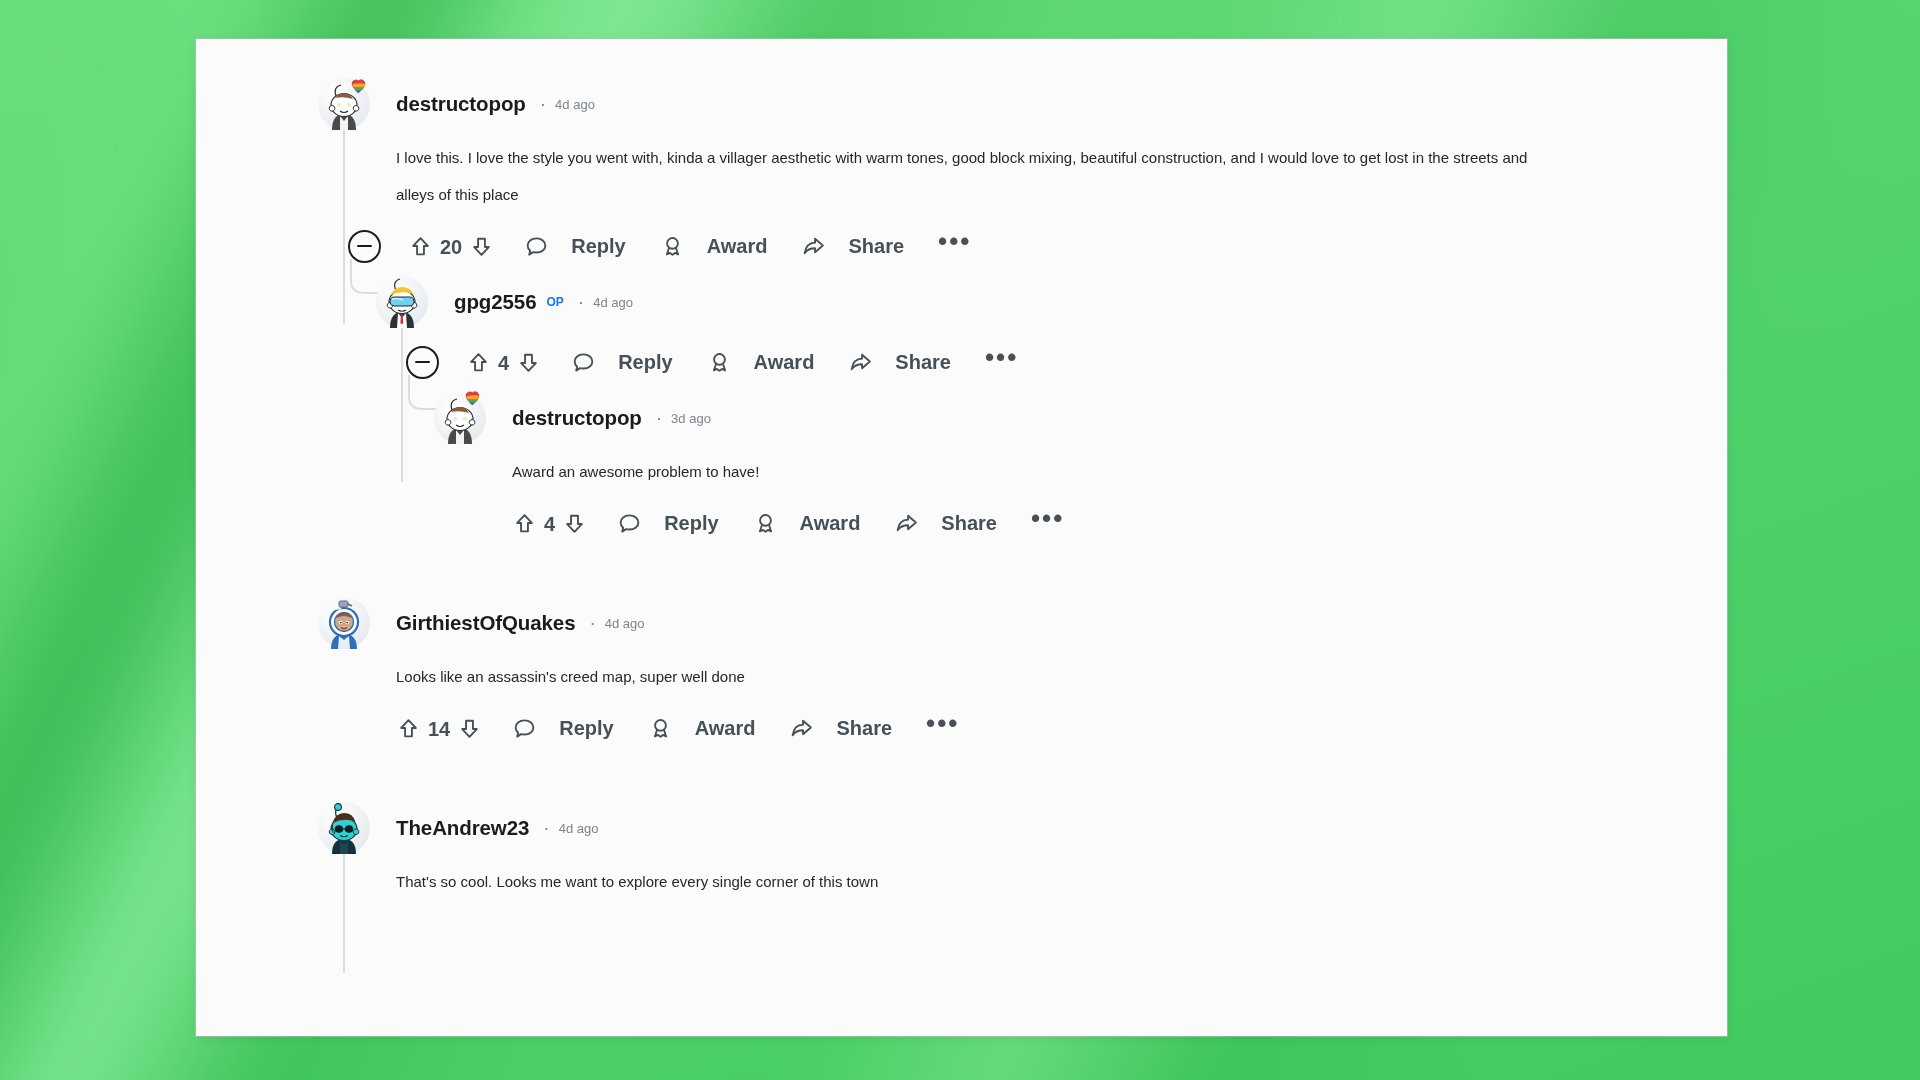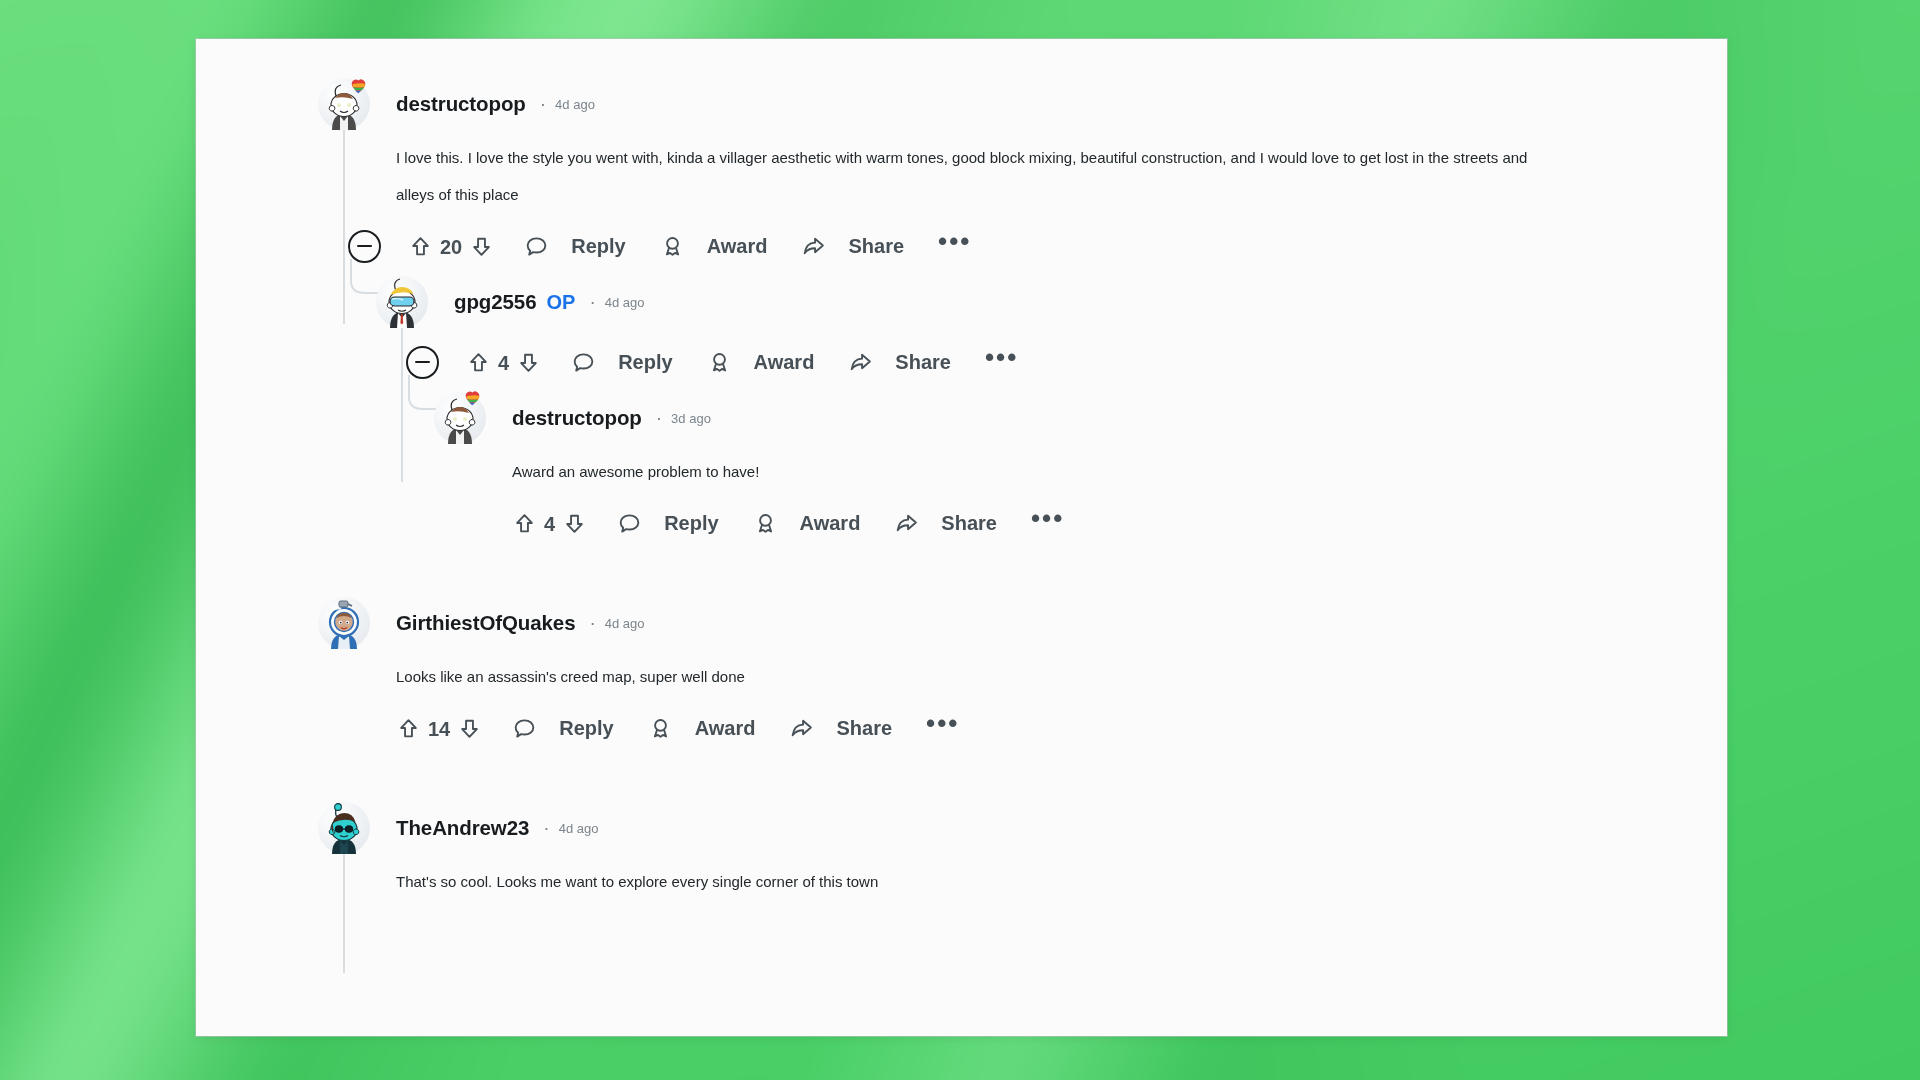--- a/index.html
+++ b/index.html
@@ -87,21 +87,21 @@
 
   .username {
     font-size: 20.5px;
     font-weight: bold;
     color: #181c1f;
     margin-left: 26px;
     letter-spacing: -0.1px;
     white-space: nowrap;
   }
   .op-badge {
-    font-size: 20px;
+    font-size: 12px;
     font-weight: bold;
     color: #1a73e8;
     margin-left: 10px;
   }
   .dot-sep {
     color: #7c858d;
     font-size: 19px;
     margin: 0 9px 0 14px;
   }
   .timestamp {

